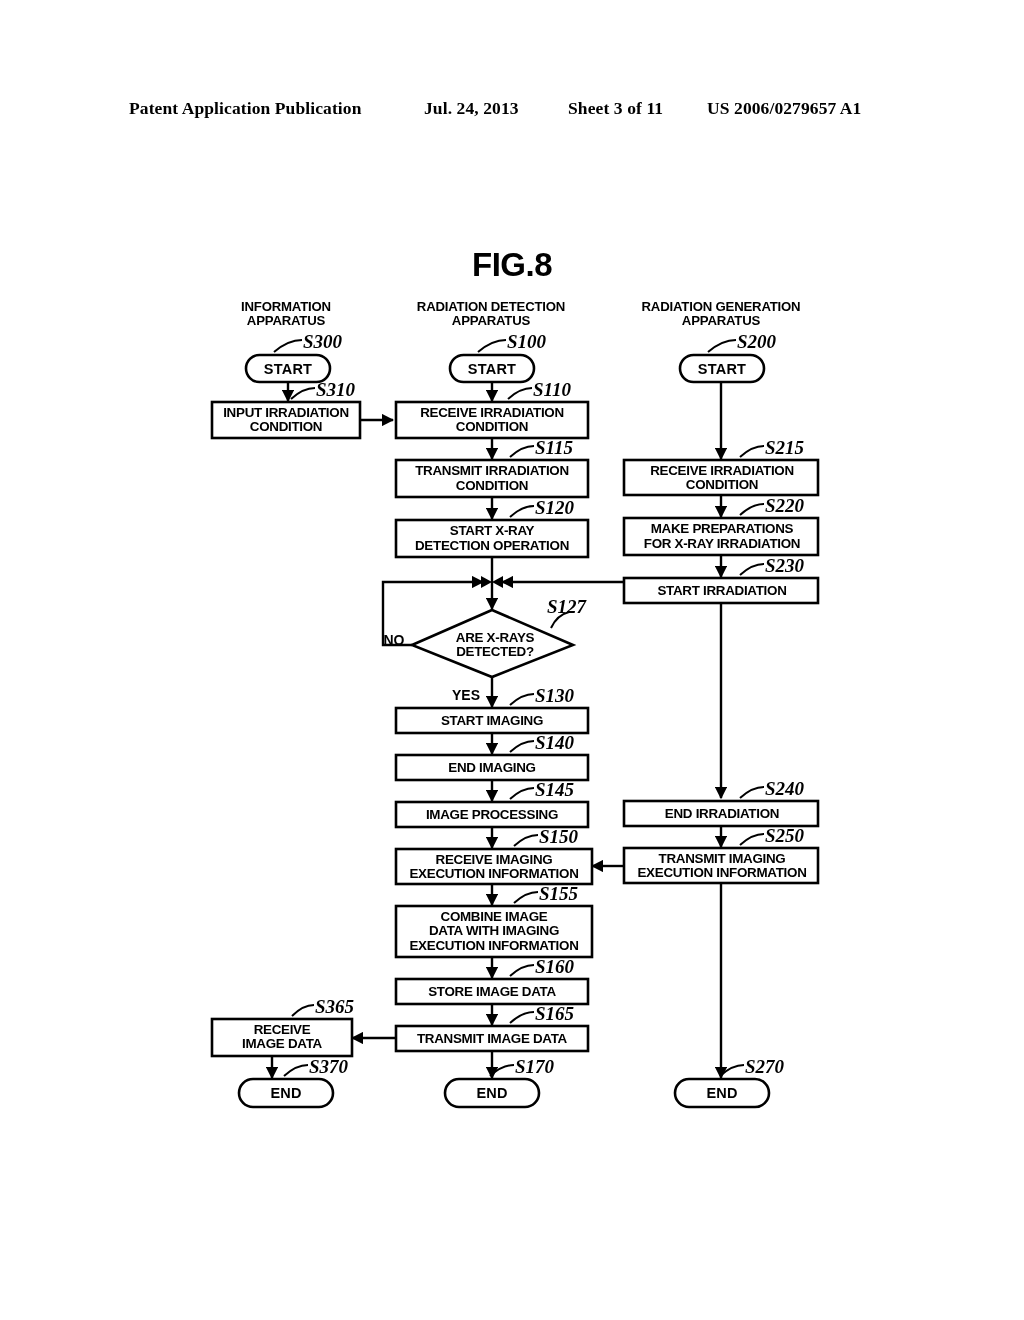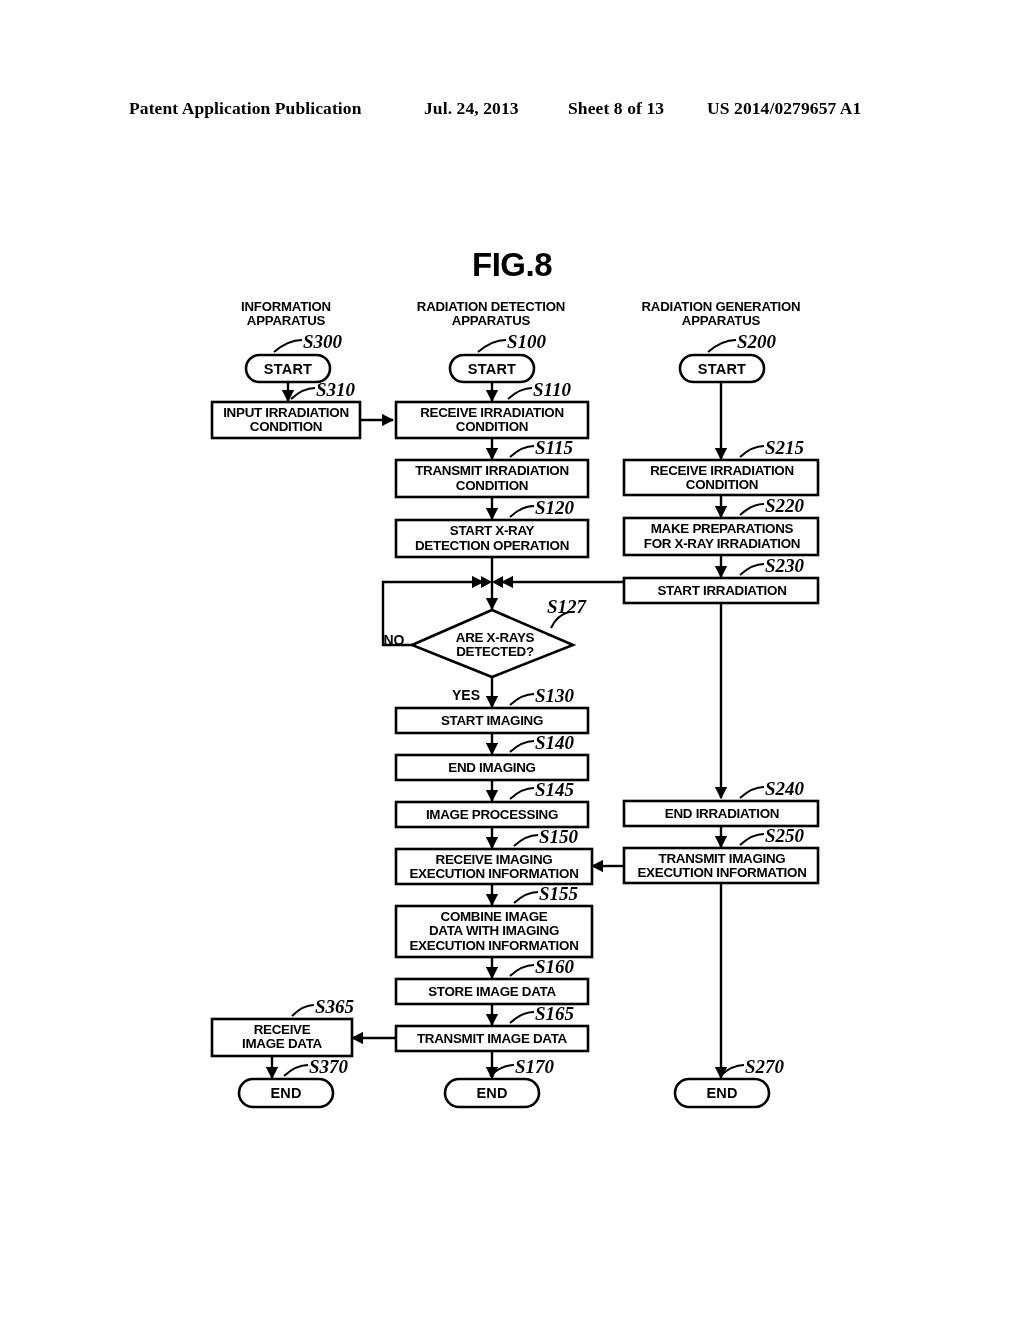--- a/index.html
+++ b/index.html
@@ -103,22 +103,22 @@
     stroke-width: 2.0;
     fill: none;
   }
 </style>
 </head>
 <body>
 
 <div class="page-header">
   <span class="ph-pub">Patent Application Publication</span>
   <span class="ph-date">Jul. 24, 2013</span>
-  <span class="ph-sheet">Sheet 8 of 13</span>
-  <span class="ph-num">US 2014/0279657 A1</span>
+  <span class="ph-sheet">Sheet 3 of 11</span>
+  <span class="ph-num">US 2006/0279657 A1</span>
 </div>
 
 <div class="fig-wrap">
 <svg width="1024" height="1320" viewBox="0 0 1024 1320" xmlns="http://www.w3.org/2000/svg">
   <defs>
     <marker id="ah" viewBox="0 0 10 10" refX="9" refY="5" markerWidth="5.2" markerHeight="5.2" orient="auto-start-reverse">
       <path d="M 0 0 L 10 5 L 0 10 z" fill="#000"></path>
     </marker>
   </defs>
 

